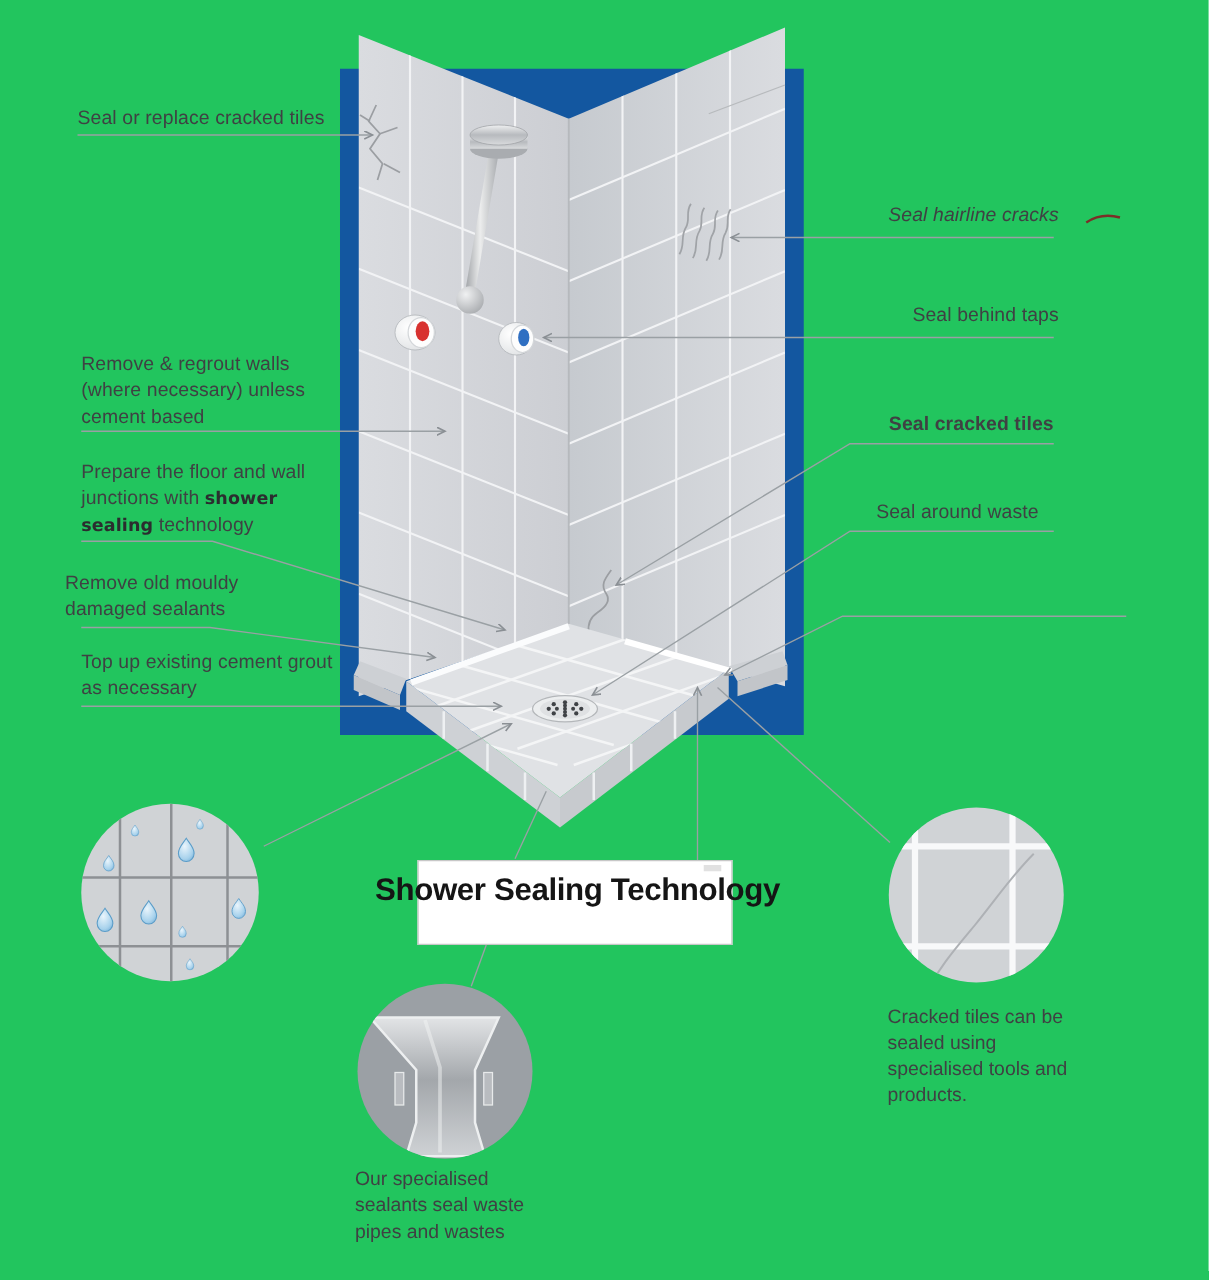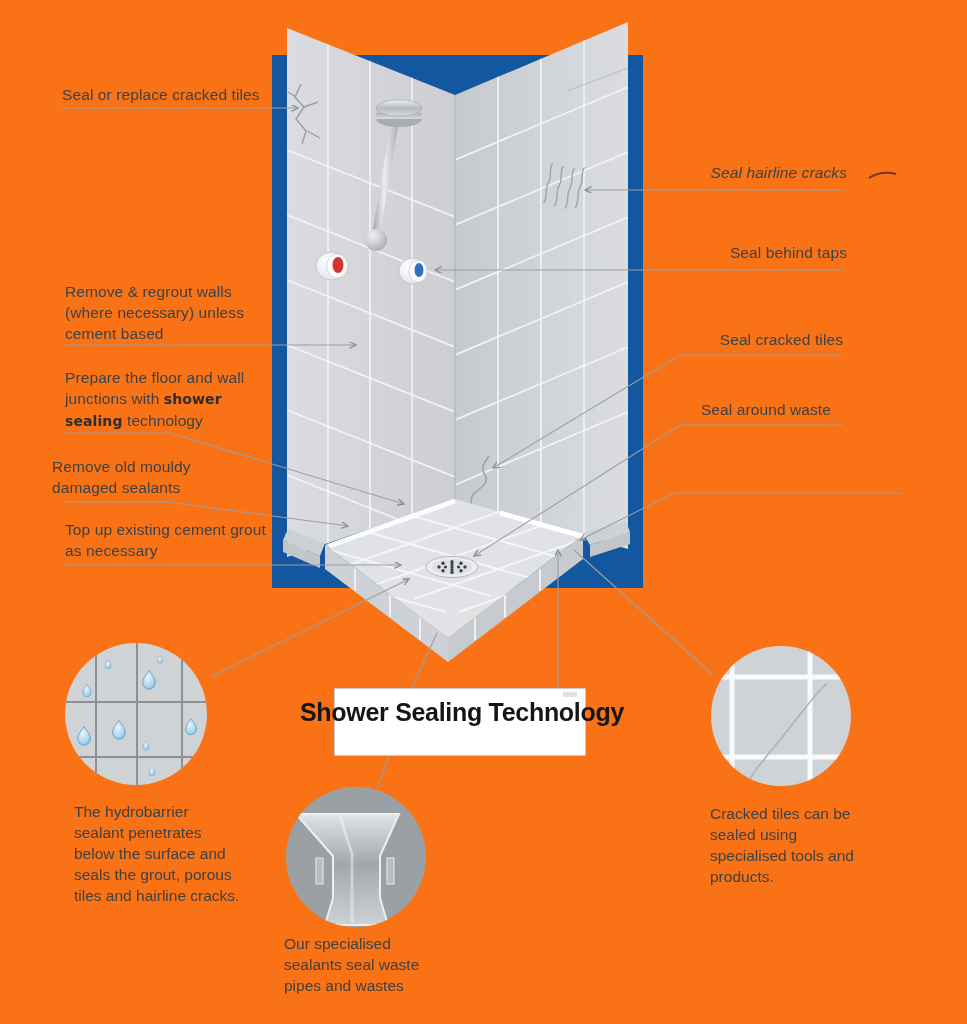--- a/index.html
+++ b/index.html
@@ -1,16 +1,16 @@
 <!DOCTYPE html>
 <html><head>
 <meta charset="utf-8">
 <style>
   html,body{margin:0;padding:0;background:#fff;}
-  #stage{position:relative;width:967px;height:1024px;background:#f97316;overflow:hidden;
+  #stage{position:relative;width:967px;height:1024px;background:#22c55e;overflow:hidden;
          font-family:"Liberation Sans",sans-serif;}
   #art{position:absolute;left:0;top:0;z-index:0;}
   .lbl{position:absolute;z-index:2;font:15.5px/21px "Liberation Sans",sans-serif;
        color:#3f4143;letter-spacing:.1px;}
   .lbl.r{text-align:right;}
   .lbl b{font-family:"DejaVu Sans","Liberation Sans",sans-serif;font-size:14px;font-weight:700;color:#2b2d2f;}
   .cap{position:absolute;z-index:2;font:15.5px/21px "Liberation Sans",sans-serif;color:#3f4143;}
   #title-box{position:absolute;z-index:1;left:334px;top:688px;width:250px;height:66px;
              background:#fff;border:1px solid #c7c7c7;}
   #title-box .mini{position:absolute;right:8px;top:3px;width:14px;height:5px;background:#d4d4d4;opacity:.7;}
@@ -283,25 +283,24 @@
 </svg>
 
   <div class="lbl" style="left:62px;top:84px;width:240px;">Seal or replace cracked tiles</div>
   <div class="lbl" style="left:65px;top:281px;width:195px;">Remove &amp; regrout walls (where necessary) unless cement based</div>
   <div class="lbl" style="left:65px;top:367px;width:180px;"><span>Prepare the floor and wall junctions with </span><b>shower sealing</b><span> technology</span></div>
   <div class="lbl" style="left:52px;top:456px;width:165px;">Remove old mouldy damaged sealants</div>
   <div class="lbl" style="left:65px;top:519px;width:220px;">Top up existing cement grout as necessary</div>
 
   <div class="lbl r" style="right:120px;top:162px;width:200px;font-style:italic;">Seal hairline cracks</div>
   <div class="lbl r" style="right:120px;top:242px;width:200px;">Seal behind taps</div>
-  <div class="lbl r" style="right:124px;top:329px;width:200px;">Seal cracked tiles</div>
+  <div class="lbl r" style="right:124px;top:329px;width:200px;font-weight:bold;">Seal cracked tiles</div>
   <div class="lbl r" style="right:136px;top:399px;width:200px;">Seal around waste</div>
 
   <div id="title-box">
       <span class="mini"></span>
     </div>
   <div id="main-title">Shower Sealing Technology</div>
 
-  <div class="cap" style="left:74px;top:801px;width:168px;">The hydrobarrier sealant penetrates below the surface and seals the grout, porous tiles and hairline cracks.</div>
   <div class="cap" style="left:284px;top:933px;width:162px;">Our specialised sealants seal waste pipes and wastes</div>
   <div class="cap" style="left:710px;top:803px;width:152px;">Cracked tiles can be sealed using specialised tools and products.</div>
 
 </div>
 
 </body></html>

